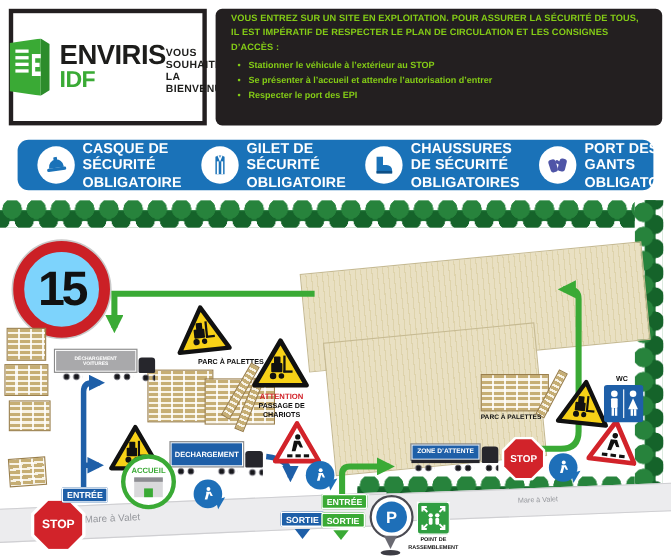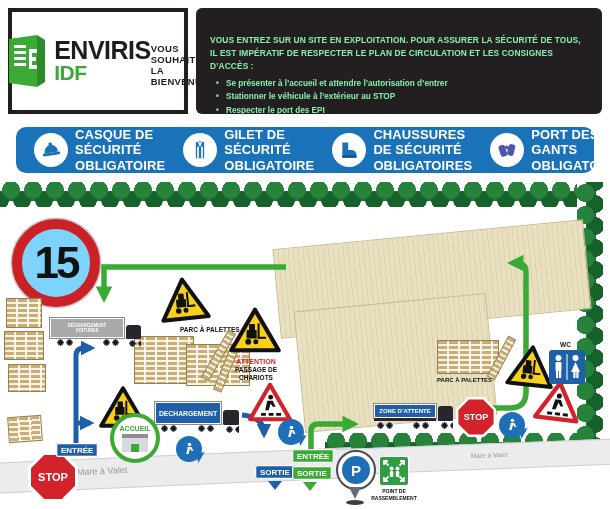--- a/index.html
+++ b/index.html
@@ -7,21 +7,21 @@
           font-family:"Liberation Sans",sans-serif;}
   
   .logo-box{position:absolute;left:8px;top:8px;width:180px;height:106px;background:#fff;
             border:4px solid #231f20;box-sizing:border-box;display:flex;flex-direction:row;
             align-items:center;justify-content:center;padding-left:20px;}
   .logo-row{display:flex;align-items:center;gap:7px;}
   .brand{font-size:25px;font-weight:800;color:#1d1d1b;letter-spacing:-.5px;line-height:.95;}
   .brand-sub{font-size:21px;font-weight:800;color:#3aaa35;letter-spacing:-.5px;line-height:1;}
   .welcome{margin-top:8px;font-size:9.5px;font-weight:800;color:#1d1d1b;letter-spacing:.3px;}
   .notice{position:absolute;left:196px;top:8px;width:406px;height:106px;background:#231f20;
-          border-radius:6px;box-sizing:border-box;padding:26px 12px 6px 14px;color:#86efac;}
+          border-radius:6px;box-sizing:border-box;padding:2px 12px 6px 14px;color:#84cc16;}
   .notice .intro{font-size:8.4px;font-weight:800;line-height:1.55;letter-spacing:.1px;}
   .notice ul{margin:4px 0 0 6px;padding:0;list-style:none;}
   .notice li{font-size:8.2px;font-weight:700;line-height:1.62;padding-left:10px;position:relative;}
   .notice li::before{content:"•";position:absolute;left:0;top:0;}
   
   .ppe{position:absolute;left:16px;top:127px;width:578px;height:46px;background:#1a72b8;
        border-radius:10px;display:flex;align-items:center;}
   .ppe-item{flex:1;display:flex;align-items:center;gap:7px;padding-left:18px;}
   .ppe-circle{width:34px;height:34px;border-radius:50%;background:#fff;display:flex;
               align-items:center;justify-content:center;flex:0 0 34px;}
@@ -118,22 +118,22 @@
         <div class="brand-sub">IDF</div>
       </div>
     </div>
     <div class="welcome">VOUS SOUHAITE LA BIENVENUE</div>
   </div>
 
   <div class="notice">
     <div class="intro">VOUS ENTREZ SUR UN SITE EN EXPLOITATION. POUR ASSURER LA SÉCURITÉ DE TOUS,</div>
     <div class="intro">IL EST IMPÉRATIF DE RESPECTER LE PLAN DE CIRCULATION ET LES CONSIGNES D’ACCÈS :</div>
     <ul>
+      <li>Stationner le véhicule à l’extérieur au STOP</li>
       <li>Se présenter à l’accueil et attendre l’autorisation d’entrer</li>
-      <li>Stationner le véhicule à l’extérieur au STOP</li>
       <li>Respecter le port des EPI</li>
     </ul>
   </div>
 
   <div class="ppe">
     <div class="ppe-item">
       <div class="ppe-circle">
         <svg width="20" height="20" viewBox="0 0 24 24">
             <g transform="rotate(-8 12 12)">
           <path d="M4 14 a8 8 0 0 1 16 0 v1 H4 Z" fill="#1a72b8"></path>

